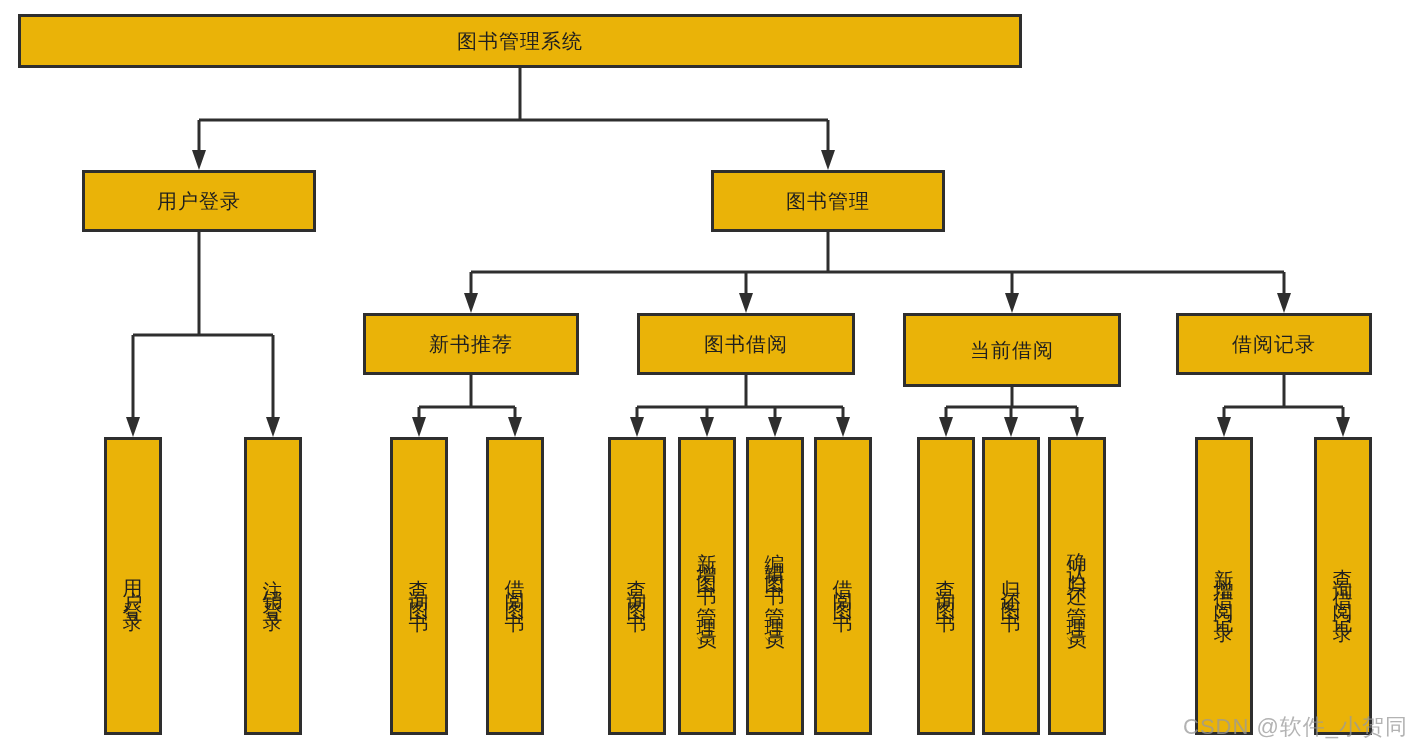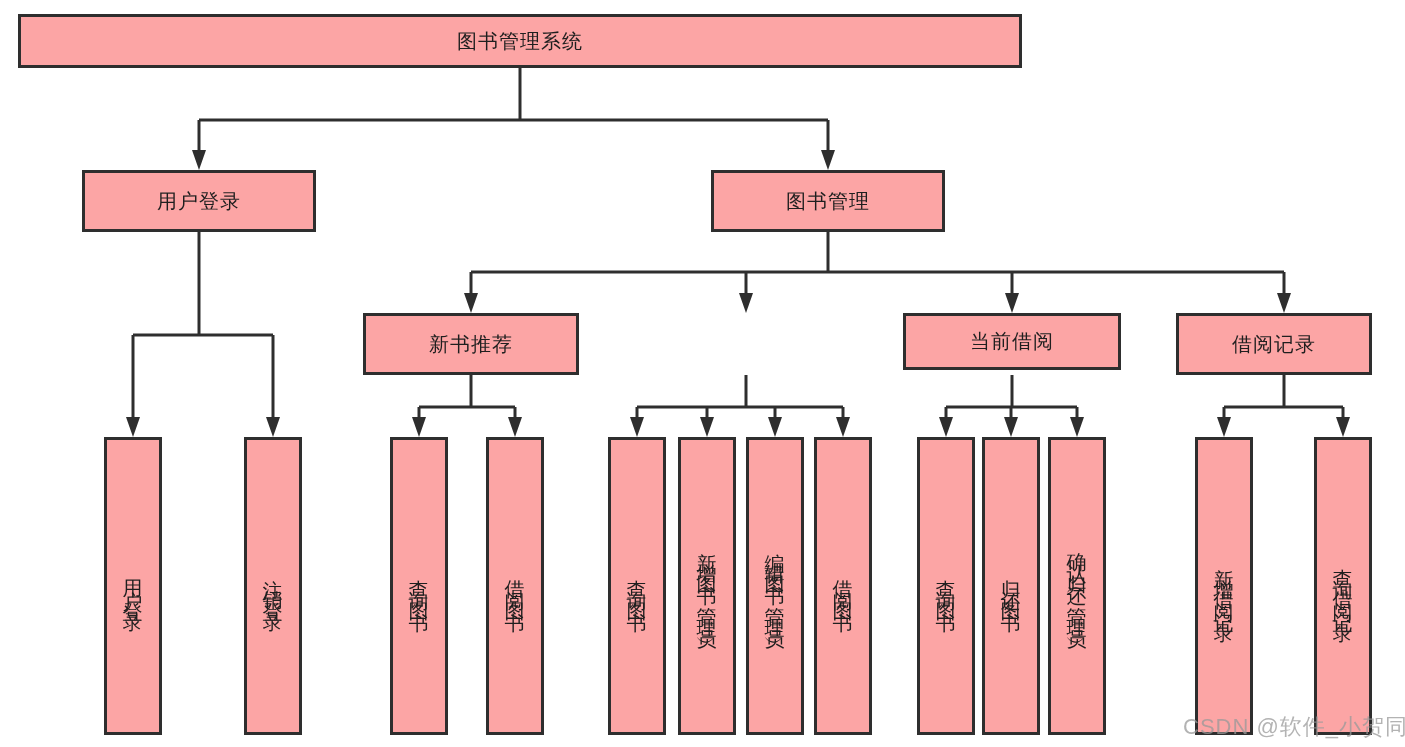--- a/index.html
+++ b/index.html
@@ -22,21 +22,21 @@
   }
   #connectors{
     position:absolute;
     left:0;top:0;
     pointer-events:none;
   }
   .node{
     position:absolute;
     box-sizing:border-box;
     border:3px solid var(--line);
-    background:#fca5a5;
+    background:#eab308;
     display:flex;
     align-items:center;
     justify-content:center;
     color:var(--text);
     font-size:20px;
     letter-spacing:1px;
     white-space:nowrap;
   }
   .node.vbox span{
     writing-mode:vertical-rl;
@@ -47,21 +47,21 @@
     color:var(--text);
   }
   
   .n-root{left:18px;top:14px;width:1004px;height:54px;}
   
   .n-user-login{left:82px;top:170px;width:234px;height:62px;}
   .n-book-mgmt{left:711px;top:170px;width:234px;height:62px;}
   
   .n-new-book{left:363px;top:313px;width:216px;height:62px;}
   .n-book-borrow{left:637px;top:313px;width:218px;height:62px;}
-  .n-current-borrow{left:903px;top:313px;width:218px;height:57px;}
+  .n-current-borrow{left:903px;top:313px;width:218px;height:74px;}
   .n-borrow-records{left:1176px;top:313px;width:196px;height:62px;}
   
   .vbox{top:437px;width:58px;height:298px;}
   .c-g1-1{left:104px;}
   .c-g1-2{left:244px;}
   .c-g2-1{left:390px;}
   .c-g2-2{left:486px;}
   .c-g3-1{left:608px;}
   .c-g3-2{left:678px;}
   .c-g3-3{left:746px;}
@@ -160,20 +160,23 @@
   <div class="node n-user-login">
     <span>用户登录</span>
   </div>
   <div class="node n-new-book">
     <span>新书推荐</span>
   </div>
 
   <div class="node n-book-mgmt">
     <span>图书管理</span>
   </div>
+  <div class="node n-book-borrow">
+    <span>图书借阅</span>
+  </div>
   <div class="node n-current-borrow">
     <span>当前借阅</span>
   </div>
   <div class="node n-borrow-records">
     <span>借阅记录</span>
   </div>
 
   <div class="node vbox c-g1-1">
     <span>用户登录</span>
   </div>

